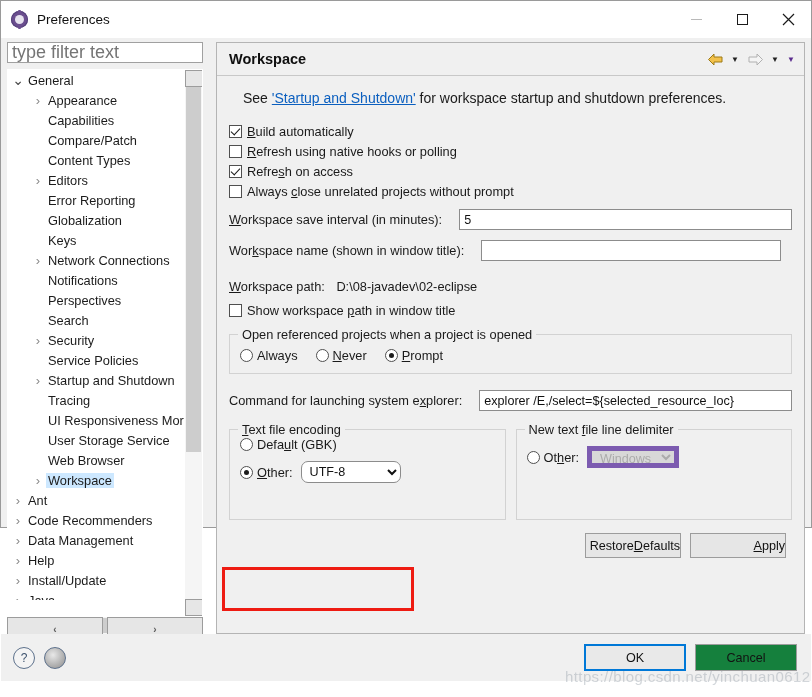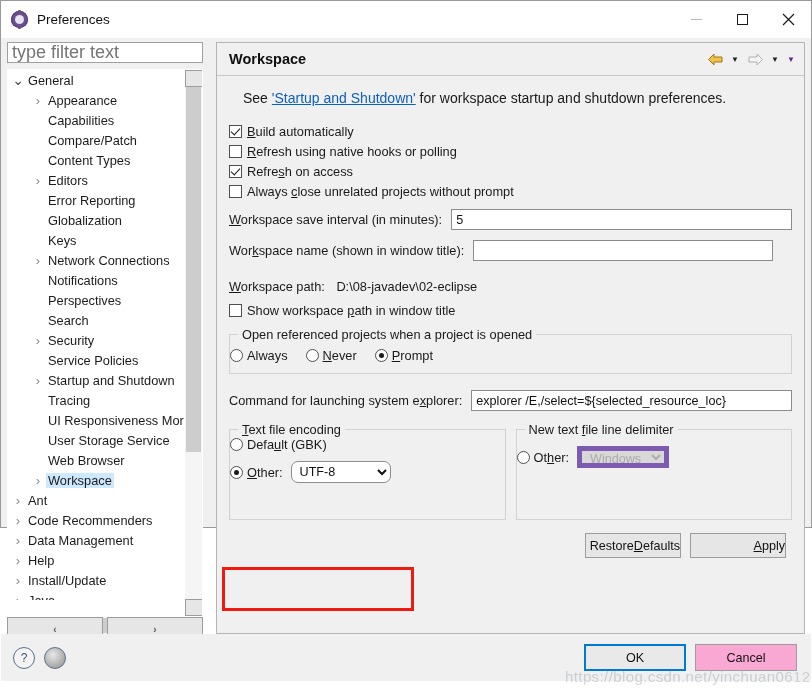--- a/index.html
+++ b/index.html
@@ -302,20 +302,21 @@
     border-radius: 50%;
     background: #1b1b1b;
   }
   u { text-decoration: underline; }
 
   .field-row {
     display: flex;
     align-items: center;
     margin-top: 10px;
     font-size: 12.8px;
+    gap: 8px;
   }
   .field-row .lab { flex: none; }
   .tbox {
     height: 21px;
     border: 1px solid #8c8c8c;
     background: #fff;
     font-family: "Liberation Sans", sans-serif;
     font-size: 12.6px;
     color: #111;
     padding: 0 4px;
@@ -326,21 +327,21 @@
   .static-row {
     font-size: 12.8px;
     margin-top: 18px;
     margin-bottom: 9px;
   }
   .static-row .val { margin-left: 8px; }
 
   .groupbox {
     border: 1px solid #d2d2d2;
     margin-top: 16px;
-    padding: 7px 10px 10px 0;
+    padding: 7px 10px 10px 10px;
     position: relative;
   }
   .groupbox > .gtitle {
     position: absolute;
     top: -8px; left: 8px;
     background: #f0f0f0;
     padding: 0 4px;
     font-size: 12.8px;
   }
   .radios-inline { display: flex; align-items: center; gap: 18px; margin-top: 6px; }
@@ -428,21 +429,21 @@
     width: 102px; height: 27px;
     border: 2px solid #0078d7;
     background: #e9e9e9;
     display: flex; align-items: center; justify-content: center;
     font-size: 12.6px; color: #121212;
     box-sizing: border-box;
   }
   .btn-cancel {
     width: 102px; height: 27px;
     border: 1px solid #9c9c9c;
-    background: #f9a8d4;
+    background: #15803d;
     display: flex; align-items: center; justify-content: center;
     font-size: 12.6px; color: #121212;
     box-sizing: border-box;
   }
   .watermark {
     position: absolute;
     left: 565px;
     top: 668px;
     font-size: 15px;
     color: rgba(150,160,170,0.42);

